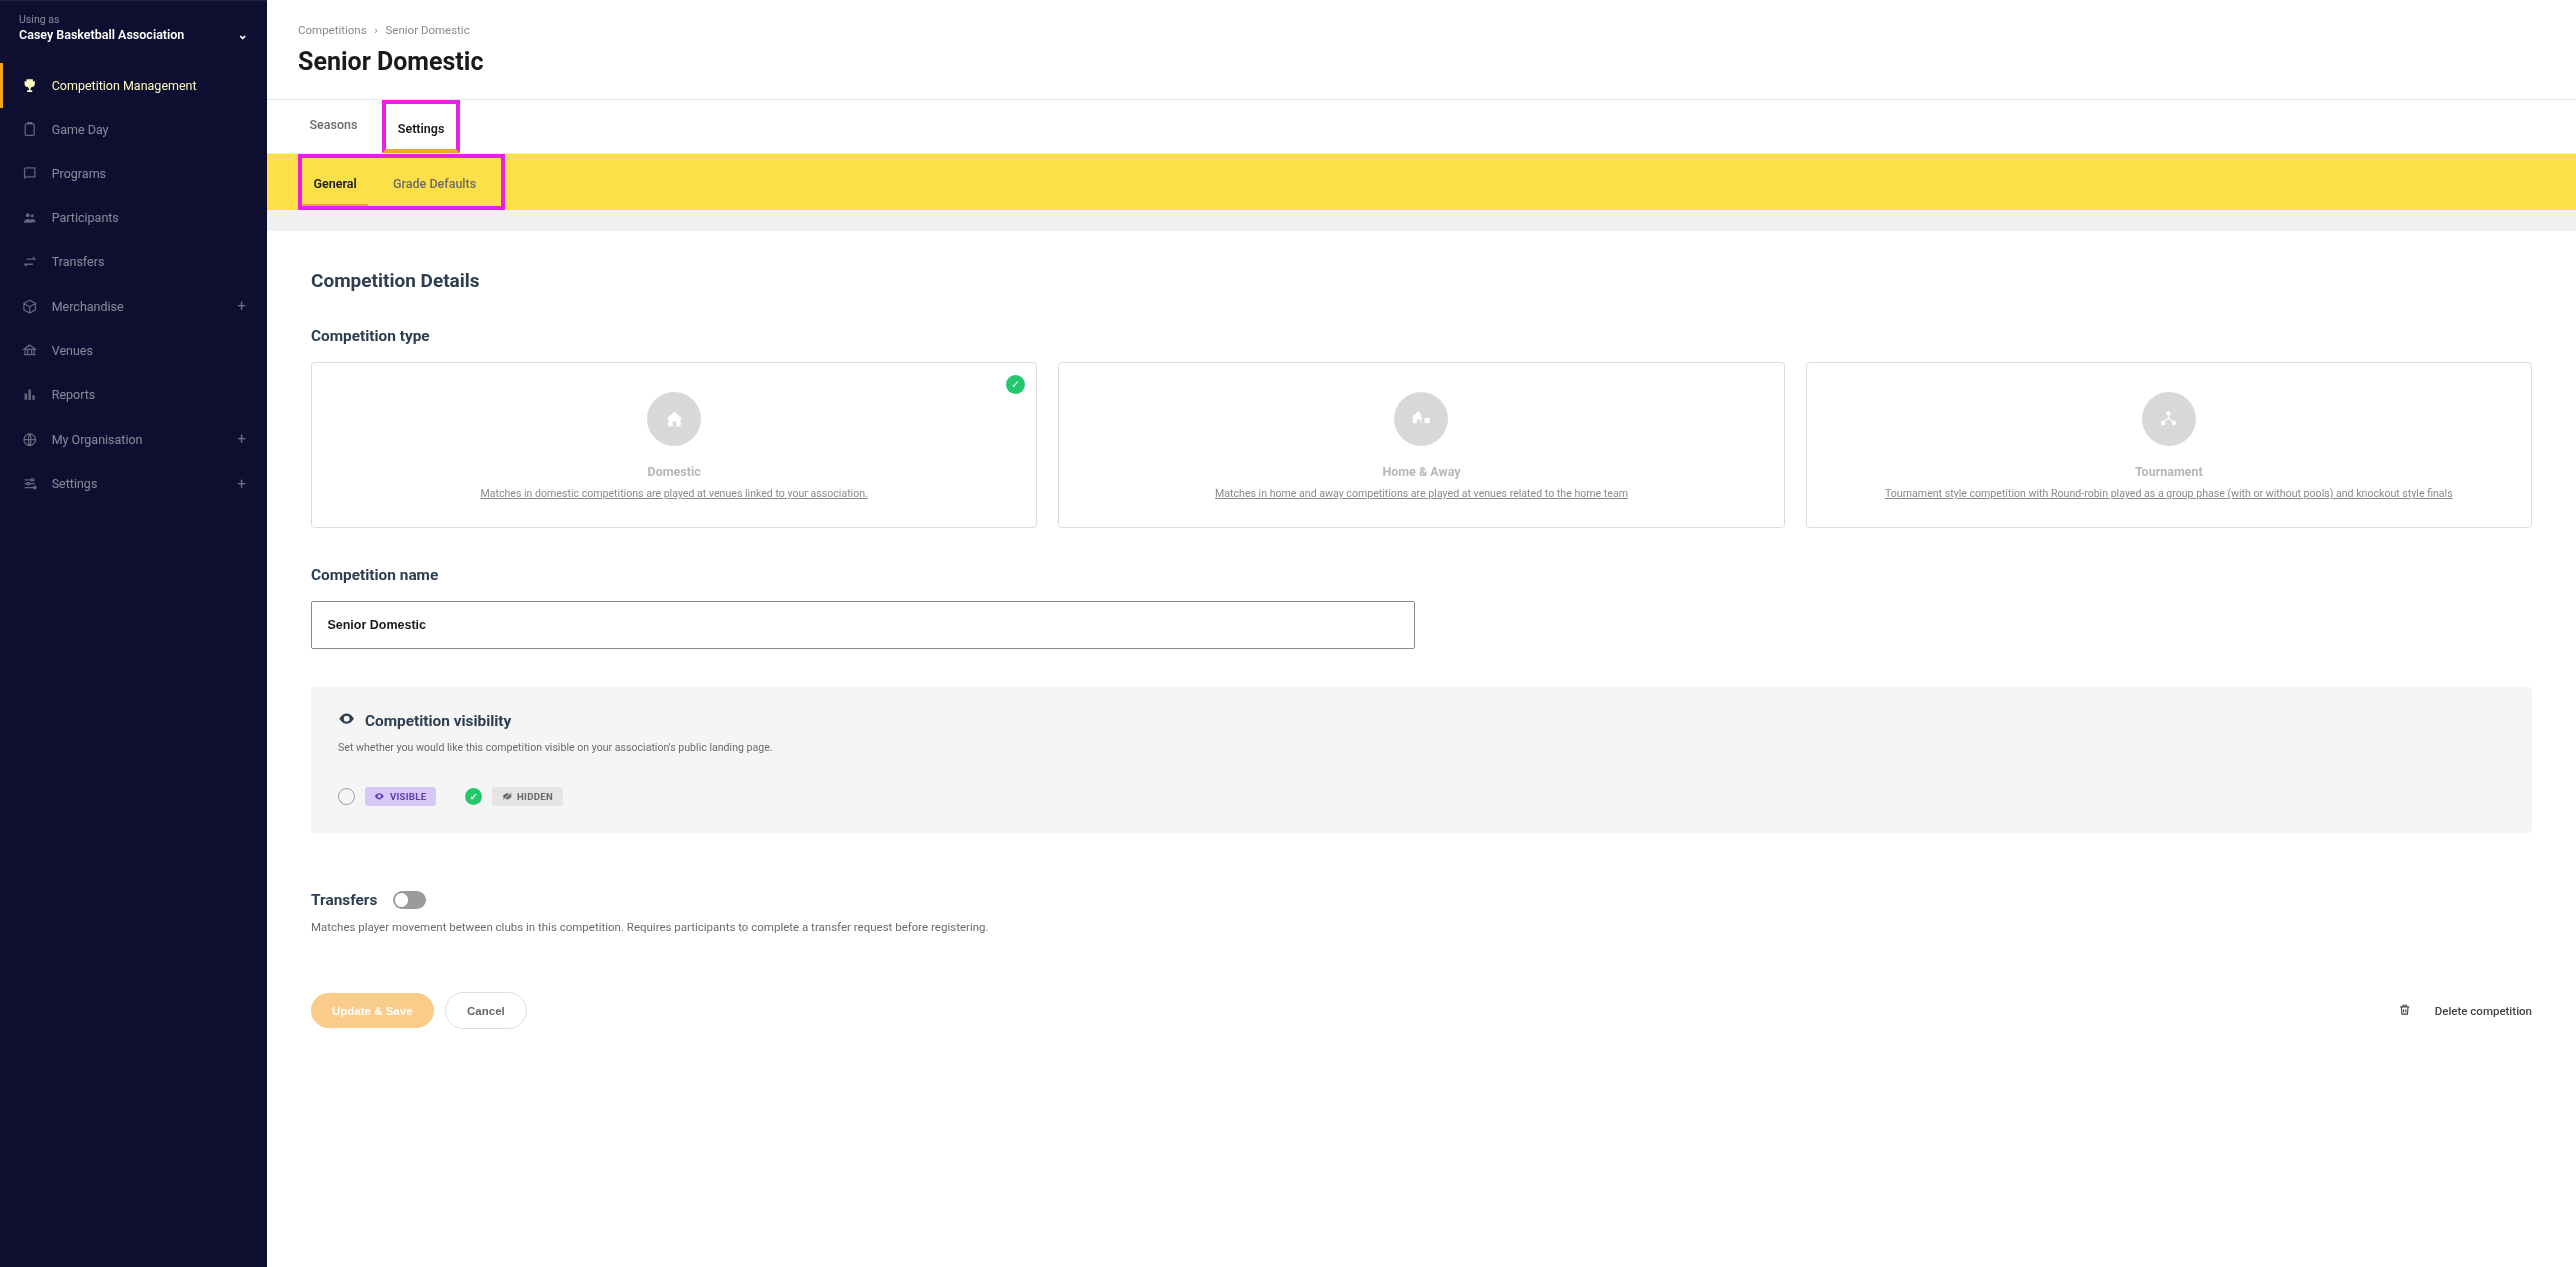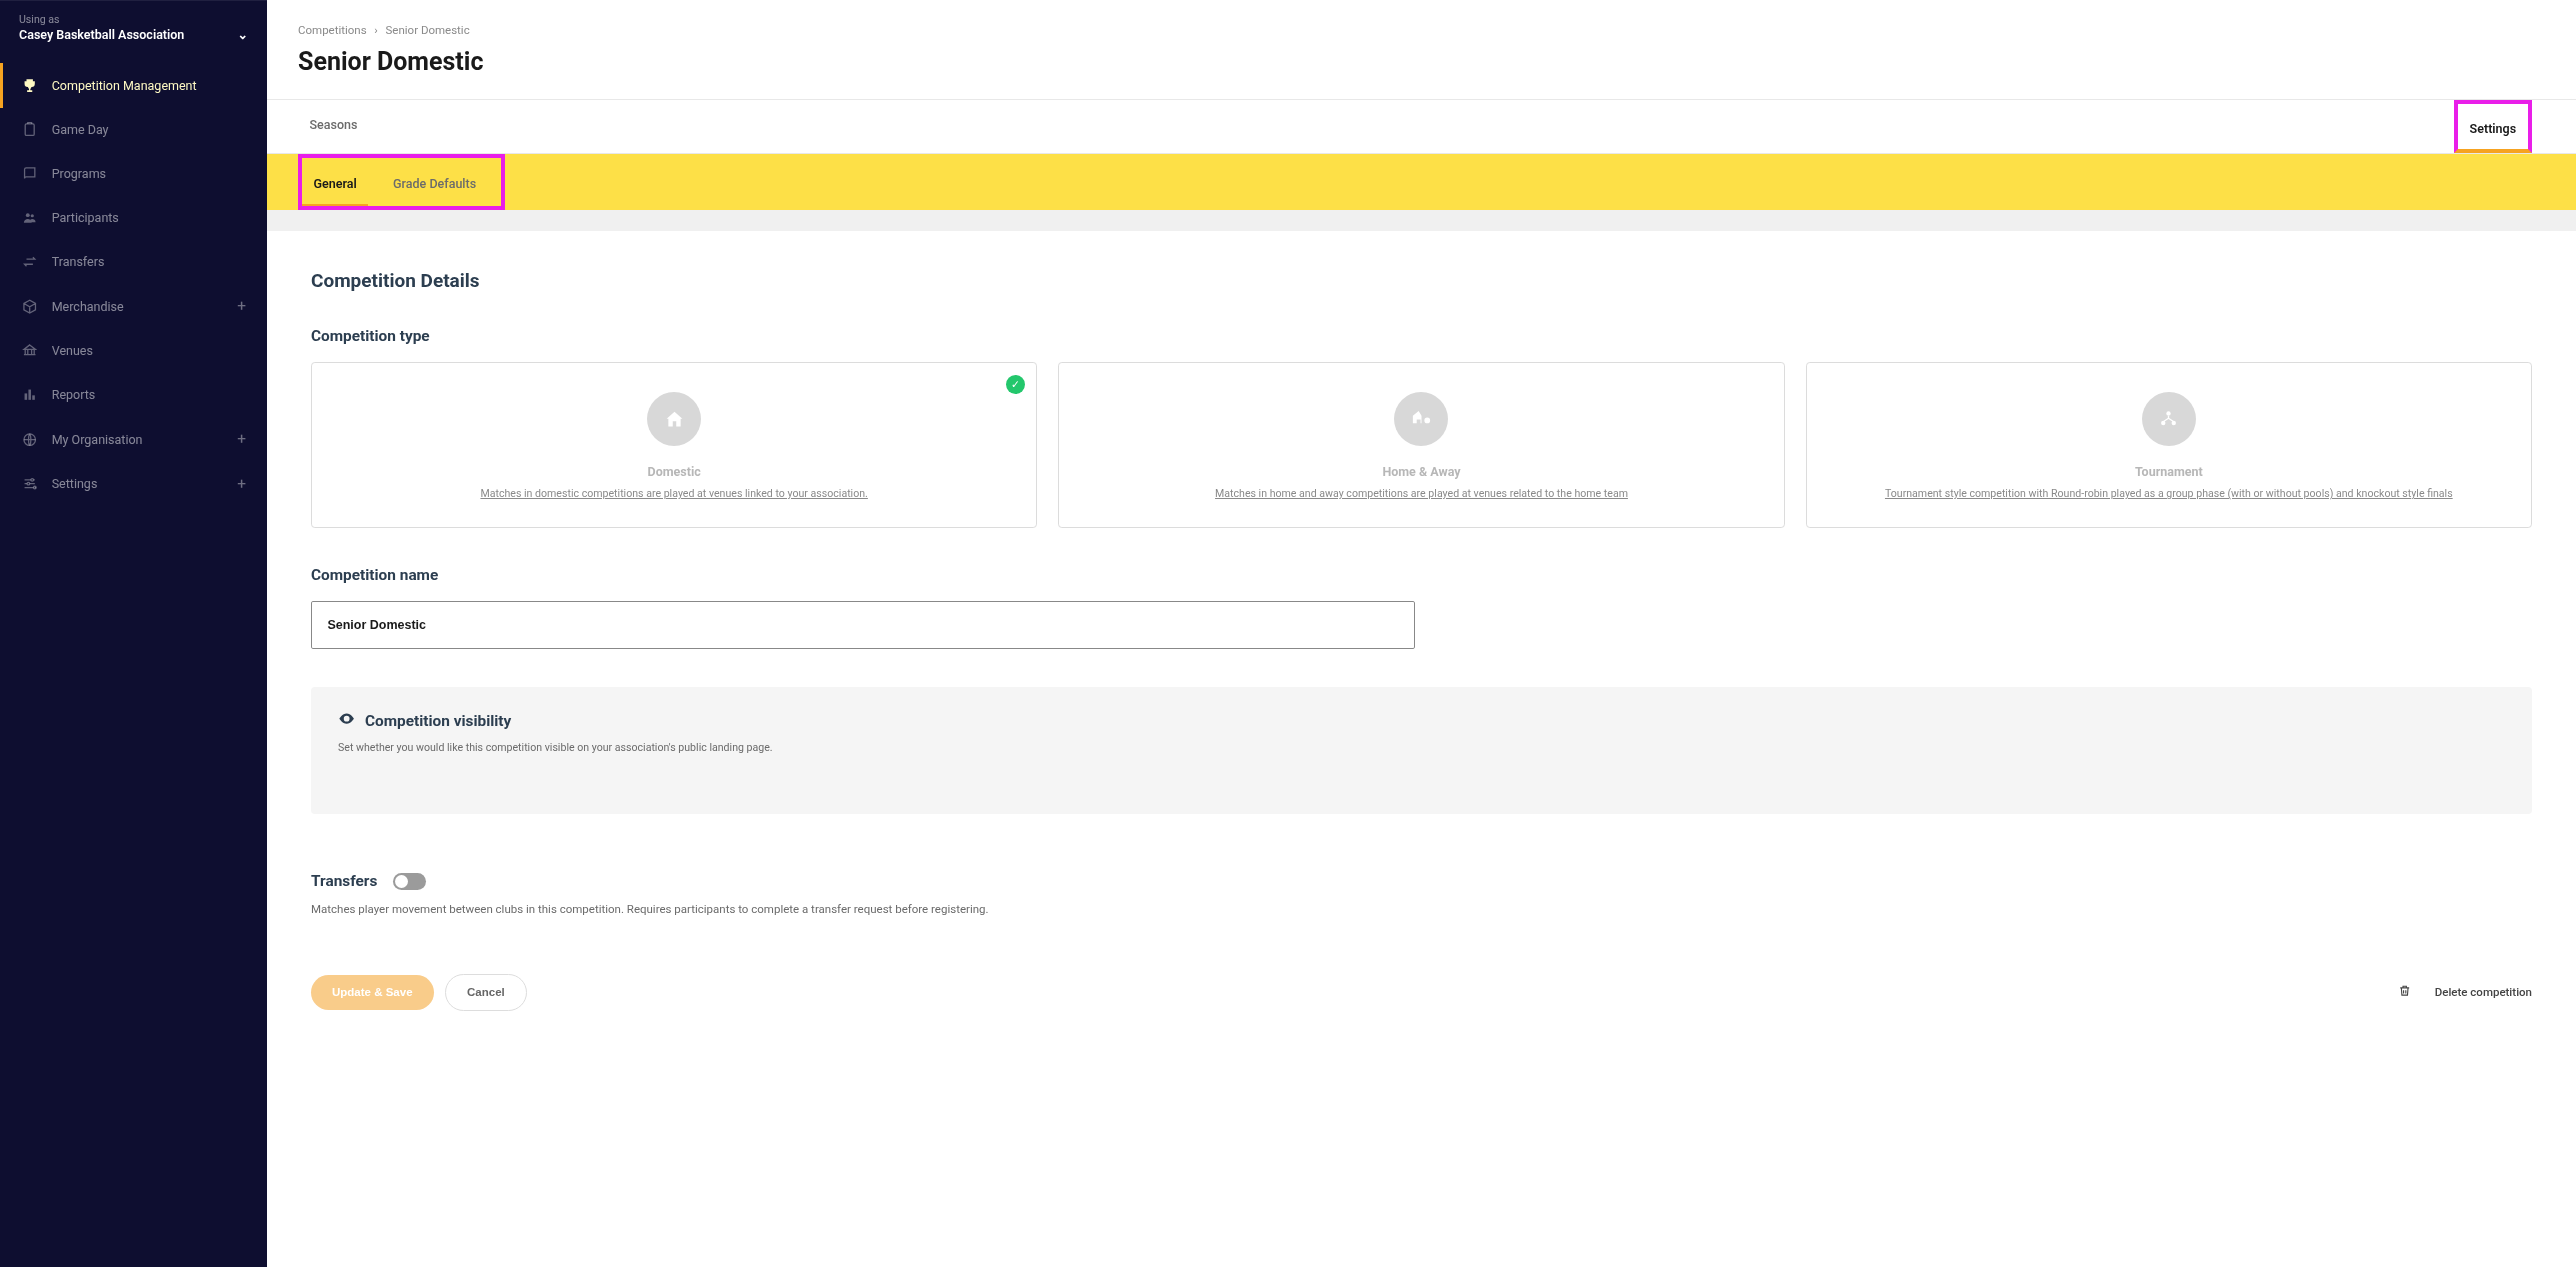--- a/index.html
+++ b/index.html
@@ -23,21 +23,21 @@
     .nav-item.active .nav-icon { opacity: 1; }
     .nav-plus { margin-left: auto; color: rgba(255,255,255,0.4); font-size: 15.4px; }
     
     
     .main { flex: 1; display: flex; flex-direction: column; overflow: hidden; }
     .header { padding: 23px 31px 23px; border-bottom: 1px solid #e8e8e8; }
     .breadcrumb { font-size: 11.5px; color: #8a8a8a; display: flex; align-items: center; gap: 7.7px; margin-bottom: 9.6px; }
     .breadcrumb a { color: #8a8a8a; text-decoration: none; }
     .page-title { font-size: 25px; font-weight: 700; color: #1a1a1a; }
     
-    .tabs-row { display: flex; padding: 0 31px; border-bottom: 1px solid #e8e8e8; justify-content: space-between; }
+    .tabs-row { display: flex; padding: 0 31px; border-bottom: 1px solid #e8e8e8; }
     .tab { padding: 17.3px 11.5px 13.4px; margin-right: 13.4px; font-size: 12.5px; color: #6b6b6b; cursor: pointer; border-bottom: 2.9px solid transparent; font-weight: 500; }
     .tab.active { color: #1a1a1a; border-bottom-color: #f6a321; font-weight: 600; }
     
     .subtabs-row { display: flex; padding: 0 31px; background: #fde047; }
     .subtab { padding: 17.3px 11.5px 13.4px; margin-right: 13.4px; font-size: 12.5px; color: #6b6b6b; cursor: pointer; border-bottom: 2.9px solid transparent; font-weight: 500; }
     .subtab.active { color: #1a1a1a; border-bottom-color: #f6a321; font-weight: 600; }
     
     .highlight-pink { border: 4.8px solid #e91ee9; }
     
     .gray-band { background: #f0f0f0; height: 21px; }
@@ -259,20 +259,40 @@
       <div class="visibility-box">
         <div class="vis-title-row">
           <span>
             <svg width="17.3" height="17.3" viewBox="0 0 24 24" fill="currentColor">
                 <path d="M12 5C6 5 2 12 2 12s4 7 10 7 10-7 10-7-4-7-10-7Zm0 11a4 4 0 1 1 0-8 4 4 0 0 1 0 8Z"></path>
               </svg>
           </span>
           <span class="vis-title">Competition visibility</span>
         </div>
         <div class="vis-desc">Set whether you would like this competition visible on your association's public landing page.</div>
+        <div class="radio-row">
+          <div class="radio-opt">
+            <div class="radio-circle"></div>
+            <span class="badge visible">
+              <svg width="10.6" height="10.6" viewBox="0 0 24 24" fill="currentColor">
+                  <path d="M12 5C6 5 2 12 2 12s4 7 10 7 10-7 10-7-4-7-10-7Zm0 11a4 4 0 1 1 0-8 4 4 0 0 1 0 8Z"></path>
+                </svg>
+              <span>VISIBLE</span>
+            </span>
+          </div>
+          <div class="radio-opt">
+            <div class="radio-circle checked"></div>
+            <span class="badge hidden">
+              <svg width="10.6" height="10.6" viewBox="0 0 24 24" fill="currentColor">
+                  <path d="M2 12s4-7 10-7c1.7 0 3.2.5 4.5 1.3L3.3 19.5 2 18.2 4.6 15.6C3 14 2 12 2 12Zm20 0s-4 7-10 7c-1.7 0-3.2-.5-4.5-1.3L20.7 4.5 22 5.8 19.4 8.4C21 10 22 12 22 12Z"></path>
+                </svg>
+              <span>HIDDEN</span>
+            </span>
+          </div>
+        </div>
       </div>
 
       <div class="transfers-row">
         <span class="transfers-title">Transfers</span>
         <div class="toggle">
           <div class="toggle-knob"></div>
         </div>
       </div>
       <div class="transfers-desc">Matches player movement between clubs in this competition. Requires participants to complete a transfer request before registering.</div>
 

